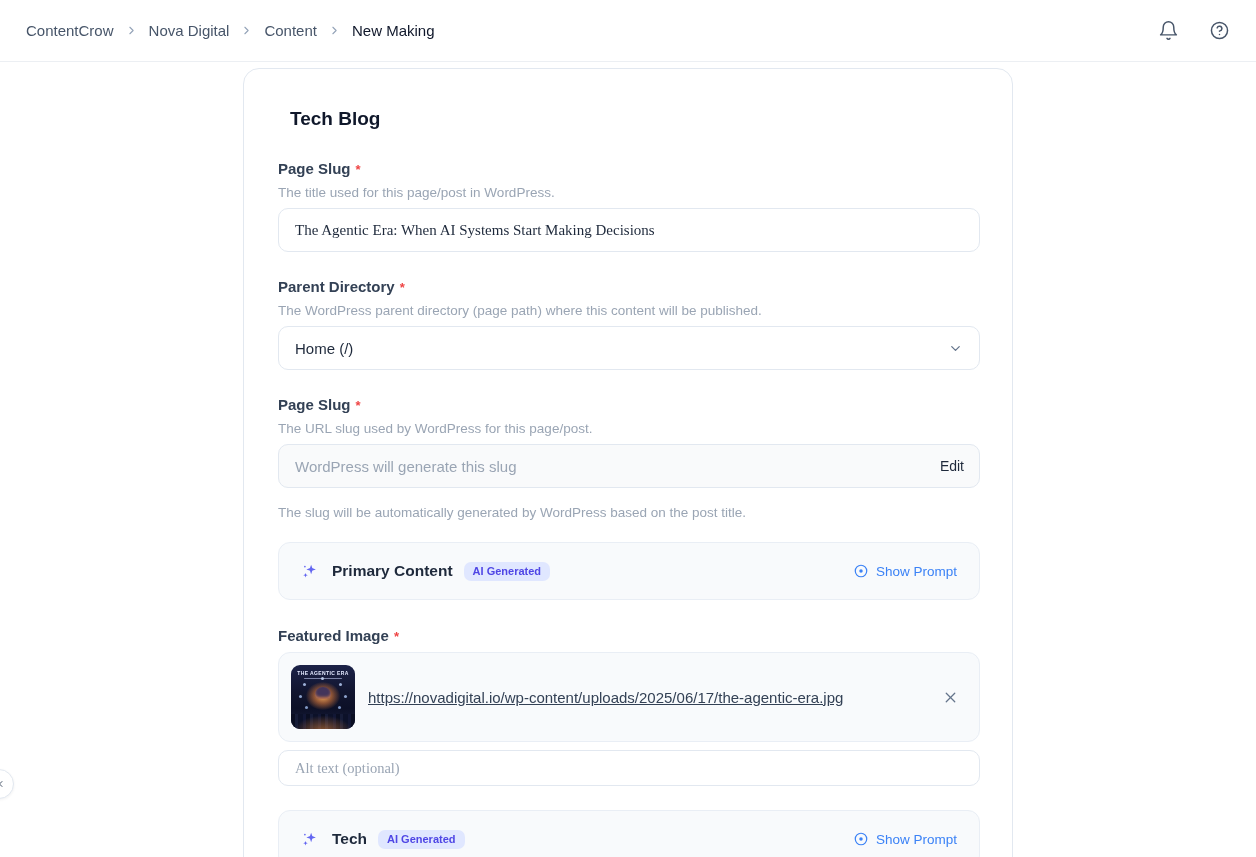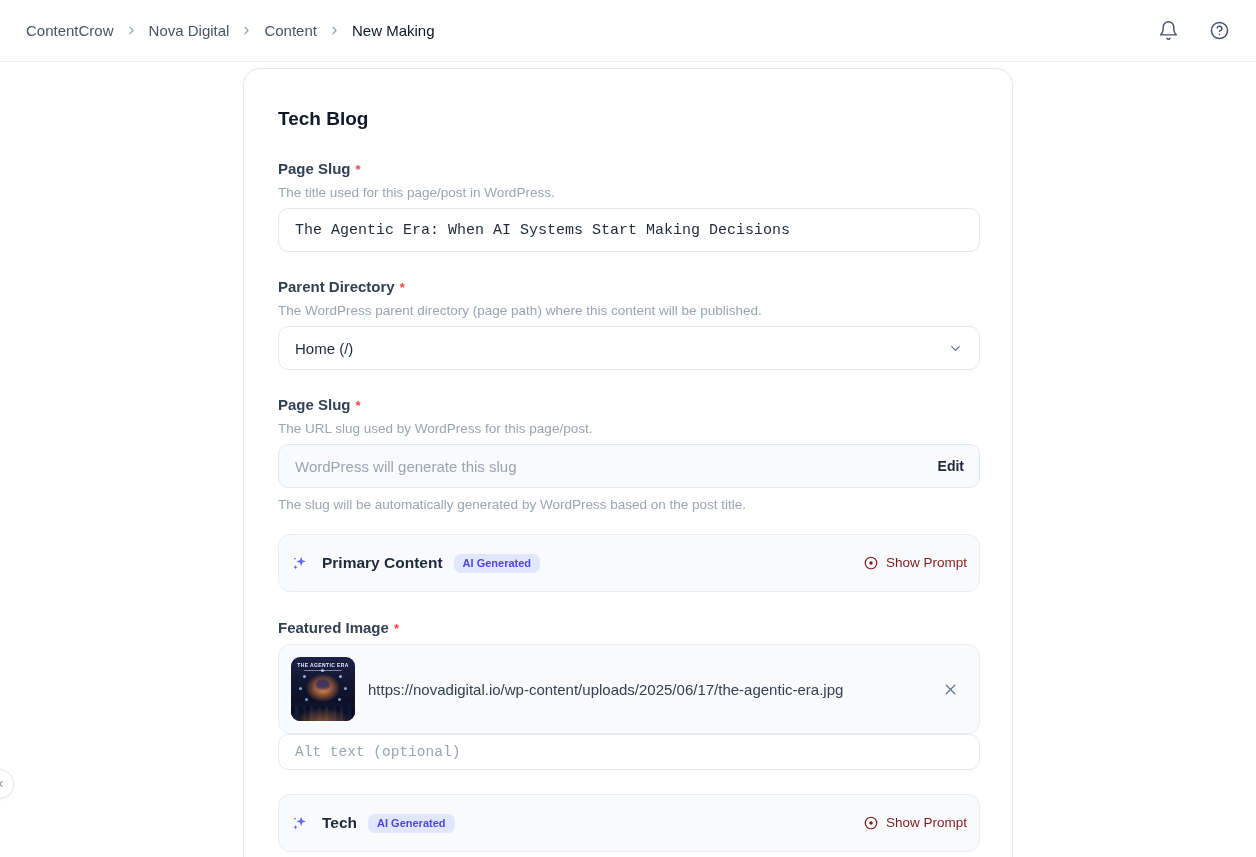--- a/index.html
+++ b/index.html
@@ -20,65 +20,65 @@
   .crumb-current { color:#0f172a; font-weight:500; }
   .crumb-sep { display:flex; align-items:center; color:#94a3b8; }
   .header-icons { display:flex; align-items:center; gap:30px; }
   .icon-btn { background:none; border:none; cursor:pointer; color:#475569; display:flex;
               align-items:center; justify-content:center; padding:0; }
 
   
   .card { position:absolute; left:243px; top:68px; width:770px; height:1100px;
           background:#fff; border:1px solid #e2e8f0; border-radius:16px;
           padding:38px 34px; }
-  .card-title { font-size:19px; font-weight:700; color:#0f172a; line-height:24px; margin-bottom:28px; }
+  .card-title { font-size:19px; font-weight:700; color:#0f172a; line-height:24px; margin-bottom:28px;margin-left:12px; }
 
   .field-label { font-size:15px; font-weight:600; color:#334155; line-height:20px; }
   .req { color:#ef4444; font-size:13px; margin-left:5px; font-weight:600; }
   .helper { font-size:13.5px; color:#9aa5b4; line-height:18px; margin-top:5px; }
 
   .text-input { width:702px; height:44px; border:1px solid #e2e8f0; border-radius:10px;
                 background:#fff; padding:0 16px; font-size:15px; color:#1e293b;
-                font-family:Liberation Mono, monospace; margin-top:6px; outline:none; }
+                font-family:Liberation Serif, serif; margin-top:6px; outline:none; }
   .text-input::placeholder { color:#9aa5b4; }
 
   .group { margin-bottom:25px; }
 
   .select { width:702px; height:44px; border:1px solid #e2e8f0; border-radius:10px;
             background:#fff; margin-top:6px; display:flex; align-items:center;
             justify-content:space-between; padding:0 16px; cursor:pointer; }
   .select-value { font-size:15px; color:#1e293b; }
   .select .chev { color:#64748b; display:flex; }
 
   .slug-wrap { position:relative; width:702px; margin-top:6px; }
   .slug-input { width:702px; height:44px; border:1px solid #e2e8f0; border-radius:10px;
                 background:#f9fafb; padding:0 64px 0 16px; font-size:15px;
                 font-family:"Liberation Sans", sans-serif; color:#1e293b; outline:none; }
   .slug-input::placeholder { color:#9aa5b4; }
   .edit-btn { position:absolute; right:16px; top:0; height:44px; border:none; background:none;
-              font-size:14px; font-weight:700; color:#1e293b; cursor:pointer;
+              font-size:14px; font-weight:400; color:#1e293b; cursor:pointer;
               font-family:"Liberation Sans", sans-serif; }
 
   .ai-box { width:702px; height:58px; background:#f8fafc; border:1px solid #e9eef5;
             border-radius:12px; display:flex; align-items:center; justify-content:space-between;
-            padding:0 12px; }
+            padding:0 22px; }
   .ai-left { display:flex; align-items:center; }
   .sparkles { color:#6366f1; display:flex; margin-right:13px; }
   .ai-title { font-size:15.5px; font-weight:600; color:#1e293b; }
   .ai-badge { margin-left:11px; background:#e0e7ff; color:#4f46e5; font-size:11px;
               font-weight:600; padding:4px 9px; border-radius:7px; line-height:1; }
-  .show-prompt { display:flex; align-items:flex-start; gap:7px; background:none; border:none;
-                 color:#7f1d1d; font-size:13.5px; font-weight:500; cursor:pointer;
+  .show-prompt { display:flex; align-items:center; gap:7px; background:none; border:none;
+                 color:#3b82f6; font-size:13.5px; font-weight:500; cursor:pointer;
                  font-family:"Liberation Sans", sans-serif; }
 
   .img-box { width:702px; height:90px; background:#f8fafc; border:1px solid #e9eef5;
              border-radius:12px; margin-top:6px; display:flex; align-items:center;
              padding:0 16px 0 12px; }
   .img-url { flex:1; font-size:15px; color:#334155; margin-left:13px;
-             overflow:hidden; white-space:nowrap; text-overflow:ellipsis; }
+             overflow:hidden; white-space:nowrap; text-overflow:ellipsis;text-decoration:underline; }
   .close-btn { background:none; border:none; color:#64748b; cursor:pointer; display:flex;
                padding:4px; }
 
   
   .thumb { position:relative; width:64px; height:64px; border-radius:9px; overflow:hidden;
            flex-shrink:0;
            background:linear-gradient(180deg,#1c2248 0%,#11152f 42%,#0c1027 68%,#1b203e 100%); }
   .thumb-title { position:absolute; top:5px; left:0; right:0; text-align:center;
                  font-size:5px; font-weight:700; color:#e3e9ff; letter-spacing:.4px; }
   .thumb-sub { position:absolute; top:13px; left:13px; right:13px; height:1px;
@@ -184,21 +184,21 @@
 
     <div class="group" style="margin-bottom:20px;">
       <div>
         <span class="field-label">Page Slug</span><span class="req">*</span>
       </div>
       <div class="helper">The URL slug used by WordPress for this page/post.</div>
       <div class="slug-wrap">
         <input class="slug-input" type="text" placeholder="WordPress will generate this slug" style="">
         <button class="edit-btn">Edit</button>
       </div>
-      <div class="helper" style="margin-top:8px;">The slug will be automatically generated by WordPress based on the post title.</div>
+      <div class="helper" style="margin-top:16px;">The slug will be automatically generated by WordPress based on the post title.</div>
     </div>
 
     <div class="ai-box">
       <div class="ai-left">
         <span class="sparkles">
           <svg width="18" height="18" viewBox="0 0 24 24" fill="currentColor">
               <path d="M13.5 3.5l1.4 4.3a1 1 0 0 0 .64.64l4.3 1.4-4.3 1.4a1 1 0 0 0-.64.64l-1.4 4.3-1.4-4.3a1 1 0 0 0-.64-.64l-4.3-1.4 4.3-1.4a1 1 0 0 0 .64-.64z"></path>
               <path d="M6 14.5l.8 2.2 2.2.8-2.2.8-.8 2.2-.8-2.2-2.2-.8 2.2-.8z"></path>
               <circle cx="5.2" cy="6.2" r="1.1"></circle>
             </svg>
@@ -233,21 +233,21 @@
         <div class="img-url">https://novadigital.io/wp-content/uploads/2025/06/17/the-agentic-era.jpg</div>
         <button class="close-btn">
           <span style="display:flex">
             <svg width="17" height="17" viewBox="0 0 24 24" fill="none" stroke="currentColor" stroke-width="1.8" stroke-linecap="round">
                 <line x1="18" y1="6" x2="6" y2="18"></line>
                 <line x1="6" y1="6" x2="18" y2="18"></line>
               </svg>
           </span>
         </button>
       </div>
-      <input class="text-input" type="text" style="height: 36px; margin-top: 0; font-size: 14.5px;" placeholder="Alt text (optional)">
+      <input class="text-input" type="text" style="height: 36px; margin-top: 8px; font-size: 14.5px;" placeholder="Alt text (optional)">
     </div>
 
     <div class="ai-box" style="margin-top:24px;">
       <div class="ai-left">
         <span class="sparkles">
           <svg width="18" height="18" viewBox="0 0 24 24" fill="currentColor">
               <path d="M13.5 3.5l1.4 4.3a1 1 0 0 0 .64.64l4.3 1.4-4.3 1.4a1 1 0 0 0-.64.64l-1.4 4.3-1.4-4.3a1 1 0 0 0-.64-.64l-4.3-1.4 4.3-1.4a1 1 0 0 0 .64-.64z"></path>
               <path d="M6 14.5l.8 2.2 2.2.8-2.2.8-.8 2.2-.8-2.2-2.2-.8 2.2-.8z"></path>
               <circle cx="5.2" cy="6.2" r="1.1"></circle>
             </svg>

